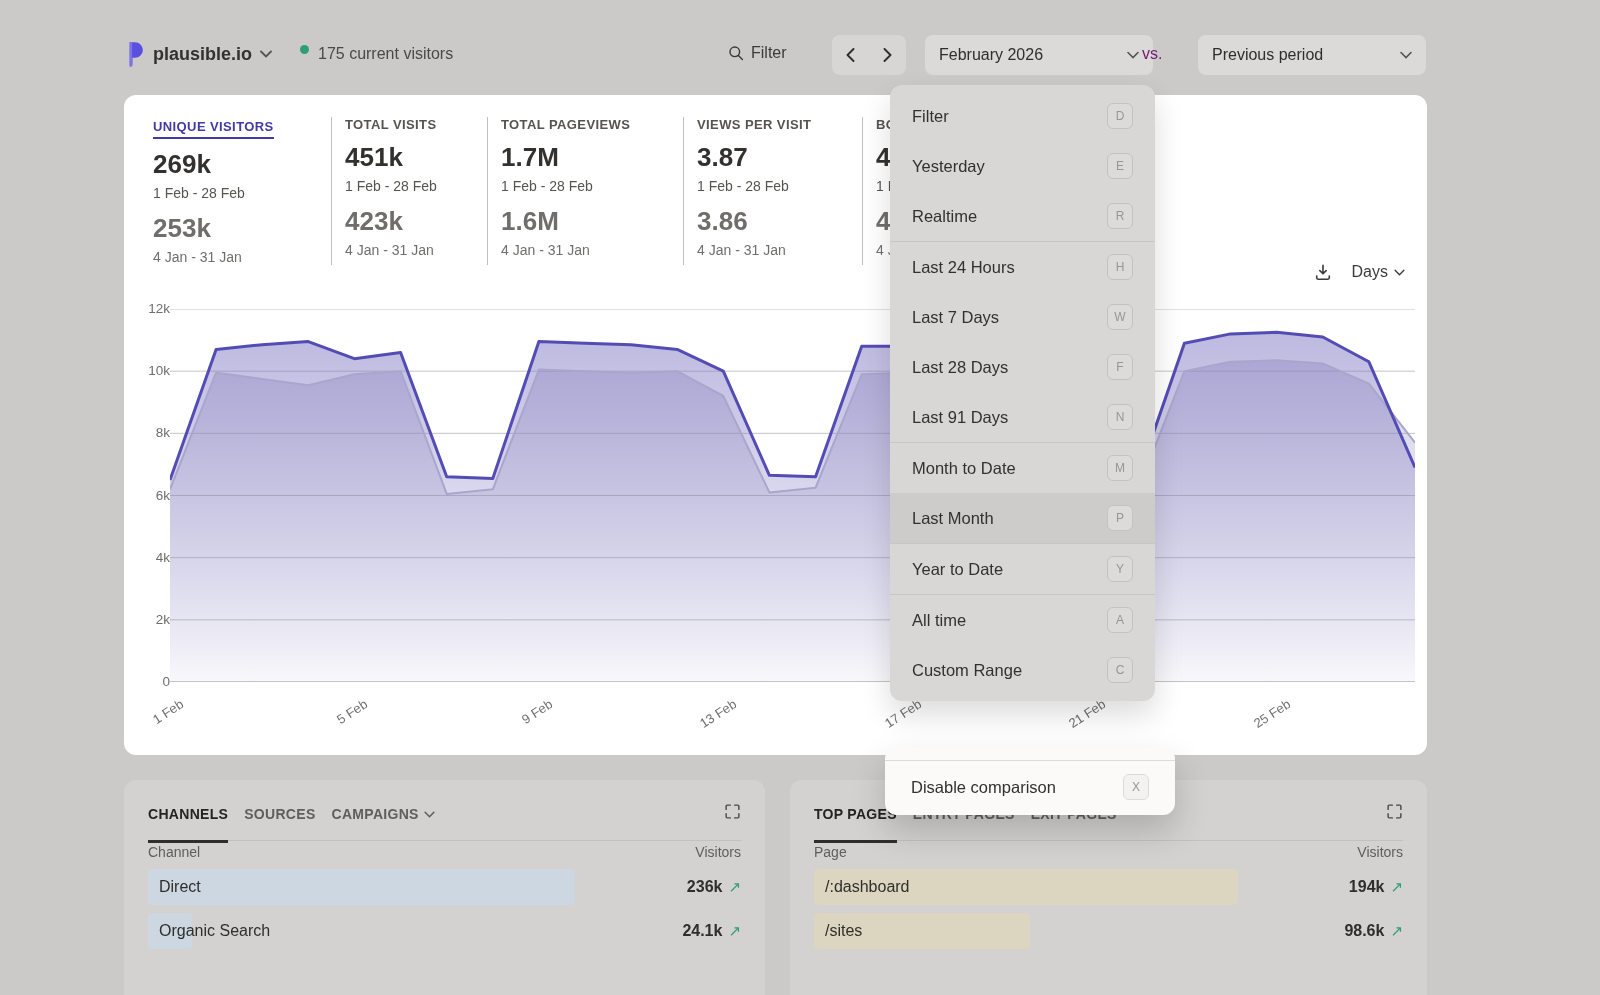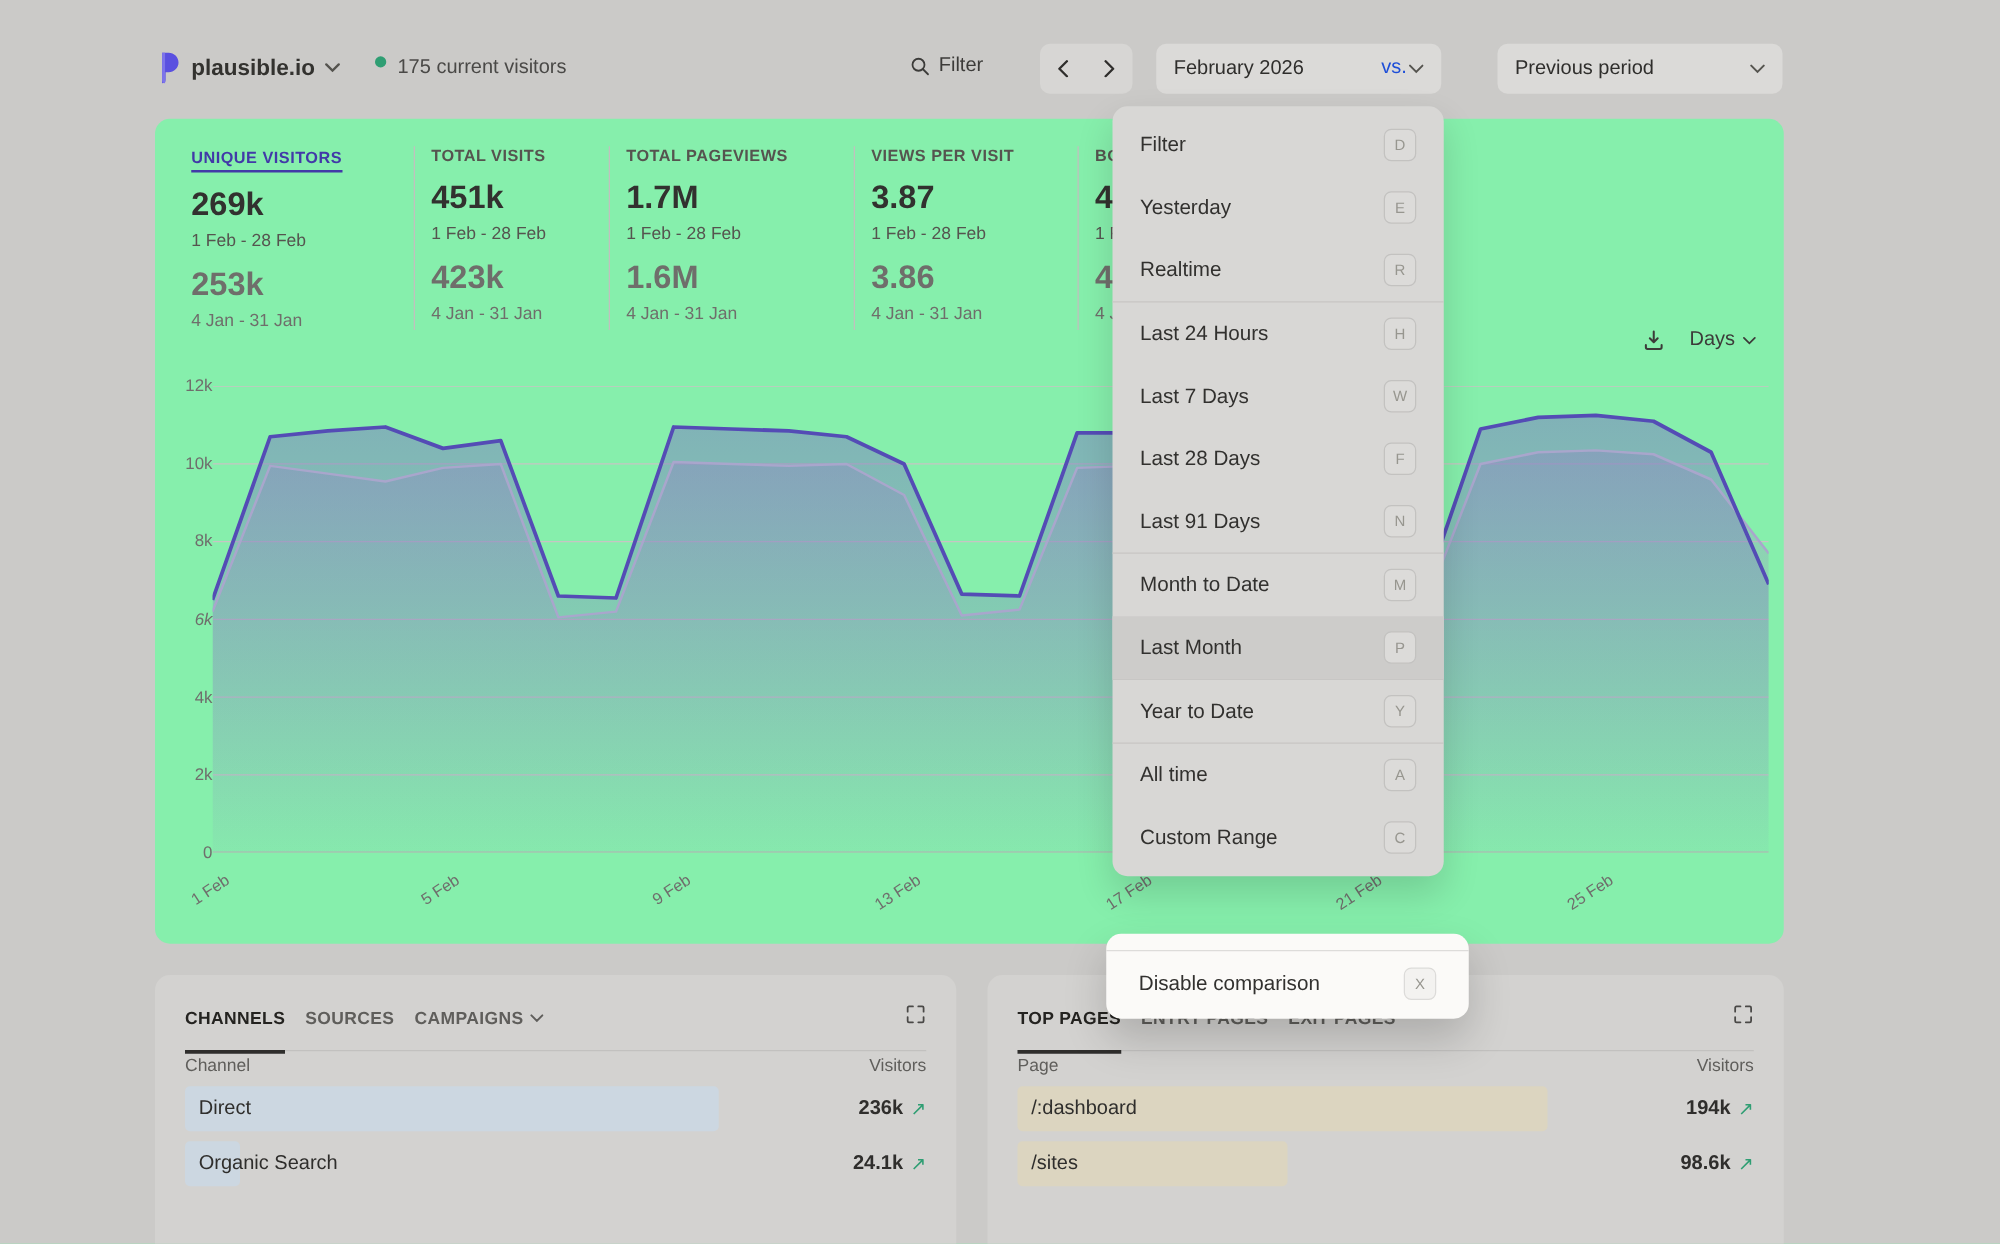--- a/index.html
+++ b/index.html
@@ -21,25 +21,25 @@
   .visitors-wrap { position:absolute; left:176px; top:10px; display:flex; align-items:flex-start; gap:9px; }
   .green-dot { width:9px; height:9px; border-radius:50%; background:var(--green,#2f9e73); }
   .visitors-label { font-size:16px; color:#4a4947; }
   .filter-wrap { position:absolute; left:604px; top:9px; display:flex; align-items:center; gap:7px; cursor:pointer; color:#3c3b39; }
   .filter-label { font-size:16px; }
   .nav-arrows { position:absolute; left:708px; top:0; width:74px; height:40px; background:#d7d6d4; border-radius:8px; display:flex; }
   .nav-arrow { width:37px; height:40px; display:flex; align-items:center; justify-content:center; cursor:pointer; color:#2f2e2c; }
   .picker-btn { position:absolute; top:0; height:40px; background:#dbdad8; border-radius:8px; display:flex; align-items:center; justify-content:space-between; padding:0 14px; cursor:pointer; }
   .picker-btn .pb-label { font-size:16px; font-weight:500; color:#2f2e2c; }
   #date-range-btn { left:801px; width:228px; }
-  .vs-label { position:absolute; left:981px; top:10px; font-size:16px; color:#1d4ed8; }
+  .vs-label { position:absolute; left:1018px; top:10px; font-size:16px; color:#701a75; }
   #comparison-btn { left:1074px; width:228px; }
 
   
-  .main-card { position:absolute; left:124px; top:95px; width:1303px; height:660px; background:#86efac; border-radius:12px; }
+  .main-card { position:absolute; left:124px; top:95px; width:1303px; height:660px; background:#ffffff; border-radius:12px; }
 
   
   .stats-row { position:absolute; left:29px; top:22px; display:flex; }
   .stat-col { padding-right:14px; }
   .stat-col + .stat-col { border-left:1px solid #c1c0be; padding-left:13px; }
   .stat-label { font-size:13px; font-weight:700; letter-spacing:.4px; color:#55544f; white-space:nowrap; }
   .stat-col.active .stat-label { color:var(--active-stat,#4239a8); border-bottom:2px solid var(--active-stat,#4239a8); padding-bottom:3px; display:inline-block; }
   .stat-value { font-size:26px; font-weight:700; color:#32312f; margin-top:10px; }
   .stat-period { font-size:14px; color:#55544f; margin-top:5px; }
   .stat-prev-value { font-size:26px; font-weight:700; color:#6f6e6b; margin-top:12px; }
@@ -196,21 +196,21 @@
       <svg width="11" height="7" viewBox="0 0 12 8" fill="none">
           <path d="M1 1.5 6 6.5 11 1.5" stroke="currentColor" stroke-width="1.6" stroke-linecap="round"></path>
         </svg>
     </span>
   </div>
 
   <div class="y-axis" id="y-axis">
       <span style="top: 579px;">0</span>
       <span style="top: 516.833px;">2k</span>
       <span style="top: 454.667px;">4k</span>
-      <span style="top: 392.5px; font-style: italic;">6k</span>
+      <span style="top: 392.5px;">6k</span>
       <span style="top: 330.333px;">8k</span>
       <span style="top: 268.167px;">10k</span>
       <span style="top: 206px;">12k</span>
     </div>
   <div class="plot">
     <svg id="chart-svg" width="1245" height="373" viewBox="0 0 1245 373">
         <defs>
           <linearGradient id="gPrev" x1="0" y1="0" x2="0" y2="1">
             <stop offset="0" stop-color="#9b98c0" stop-opacity="0.42"></stop>
             <stop offset="1" stop-color="#9b98c0" stop-opacity="0.03"></stop>

